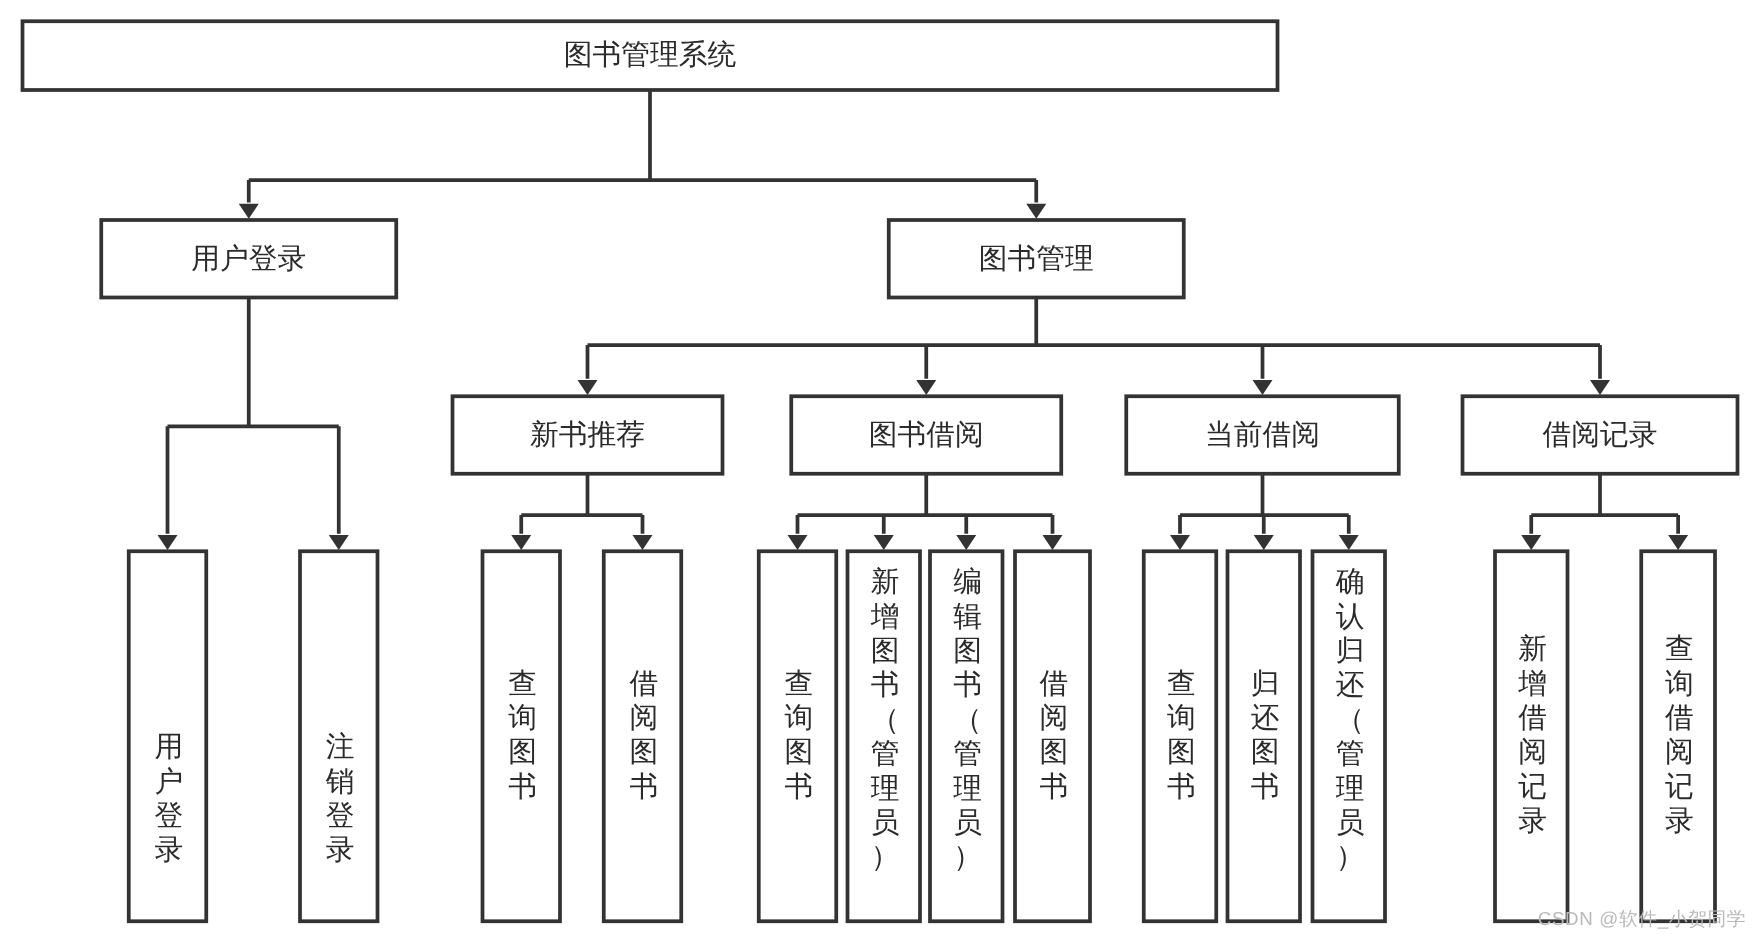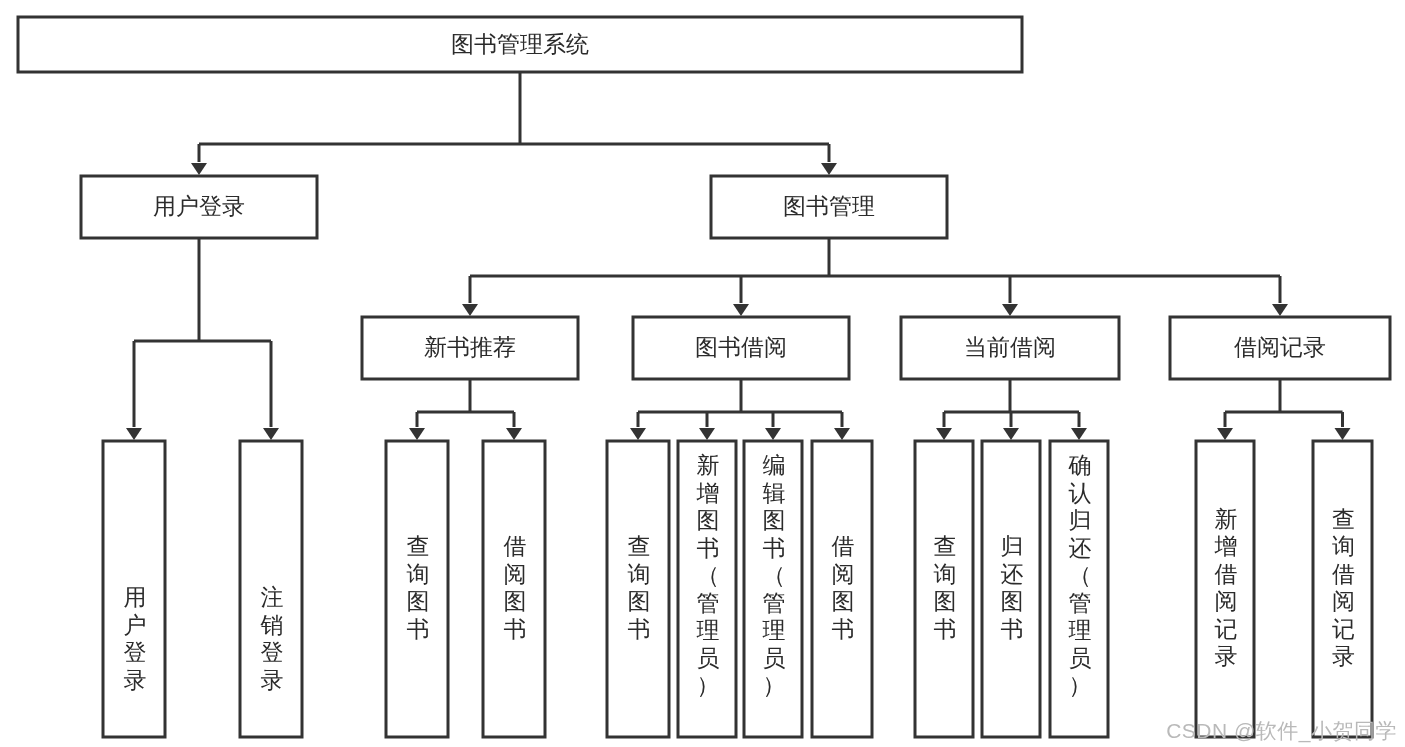--- a/index.html
+++ b/index.html
@@ -51,21 +51,21 @@
     font-family: "Liberation Sans", "DejaVu Sans", sans-serif;
     font-size: 23px;
     fill: #2b2b2b;
     text-anchor: middle;
   }
   .watermark-text {
     position: absolute;
     right: 8px;
     bottom: 6px;
     font-family: "Liberation Sans", "DejaVu Sans", sans-serif;
-    font-size: 21px;
+    font-size: 15px;
     color: #b9b9b9;
     white-space: nowrap;
     letter-spacing: 0.5px;
     pointer-events: none;
   }
 </style>
 </head>
 <body>
 
 <div id="diagram-root">

